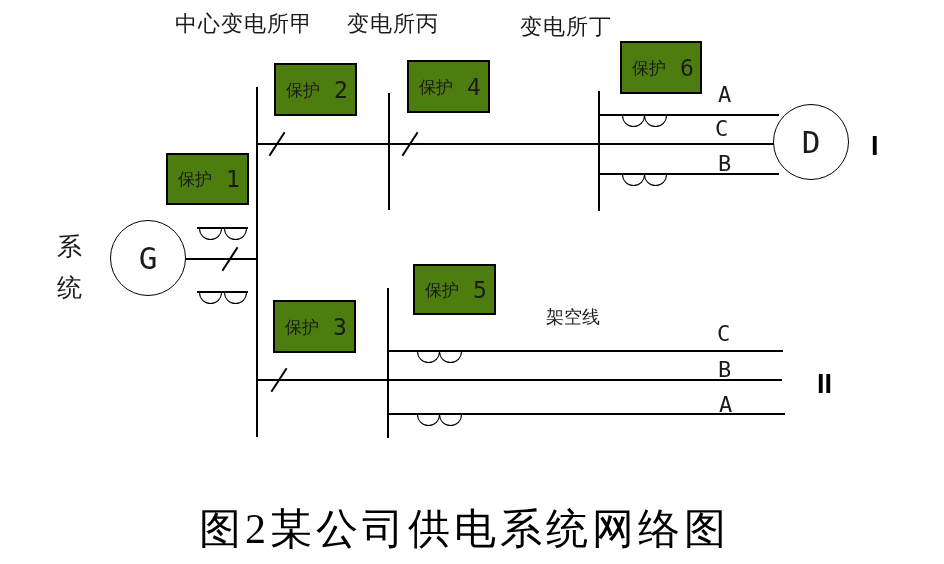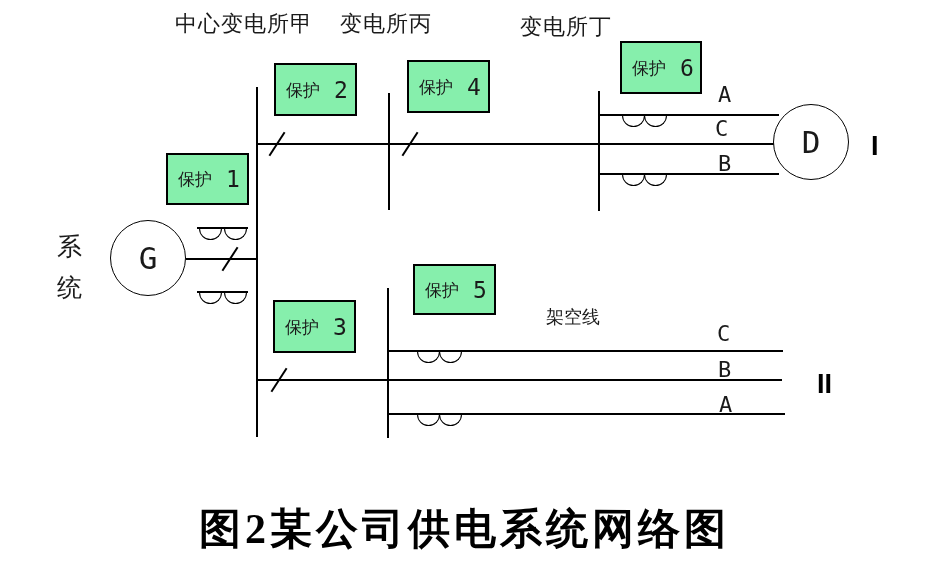--- a/index.html
+++ b/index.html
@@ -10,35 +10,35 @@
   .cn-vert{position:absolute;font-size:25px;width:28px;line-height:41px;word-break:break-all;color:#1a1a1a;}
   .vline{position:absolute;width:2px;background:#000;}
   .hline{position:absolute;height:1.5px;background:#000;}
   .arc{position:absolute;width:23px;height:12px;box-sizing:border-box;
        border:1.5px solid #000;border-top:none;border-radius:0 0 12px 12px;background:transparent;}
   .slash{position:absolute;width:2px;height:28px;background:#000;transform:rotate(33deg);}
   .circle{position:absolute;width:76px;height:76px;border:1.5px solid #000;border-radius:50%;
           box-sizing:border-box;display:flex;align-items:center;justify-content:center;background:#fff;}
   .cad{font-family:"DejaVu Sans Mono",monospace;font-weight:400;color:#1a1a1a;}
   .circle .cad{font-size:31px;}
-  .pbox{position:absolute;border:2px solid #000;box-sizing:border-box;background:#86efac;}
+  .pbox{position:absolute;border:2px solid #000;box-sizing:border-box;background:#4d7c0f;}
   .pname{position:absolute;left:10px;top:50%;transform:translateY(-50%);font-size:17px;white-space:nowrap;color:#1a1a1a;}
   .pnum{position:absolute;left:58px;top:50%;transform:translateY(-50%);font-size:23px;}
   .phase{position:absolute;font-size:22px;}
   .section{position:absolute;font-weight:bold;font-size:27px;font-family:"Liberation Sans",sans-serif;}
-  .title{position:absolute;font-family:"Liberation Serif",serif;font-weight:bold;
+  .title{position:absolute;font-family:"Liberation Serif",serif;font-weight:normal;
          font-size:42px;letter-spacing:4px;white-space:nowrap;color:#000;}
 </style>
 </head>
 <body>
 
 <div class="stage">
 
   <div class="cn" style="left:175px;top:9px">中心变电所甲</div>
-  <div class="cn" style="left:340px;top:9px">变电所丙</div>
+  <div class="cn" style="left:347px;top:9px">变电所丙</div>
   <div class="cn" style="left:520px;top:12px">变电所丁</div>
   <div class="cn-small" style="left:546px;top:305px">架空线</div>
   <div class="cn-vert" style="left:57px;top:226px">系统</div>
 
   <div class="vline" style="left:256px;top:87px;height:350px"></div>
   <div class="vline" style="left:388px;top:93px;height:117px"></div>
   <div class="vline" style="left:598px;top:91px;height:120px"></div>
   <div class="vline" style="left:387px;top:288px;height:150px"></div>
 
   <div class="hline" style="left:186px;top:258px;width:71px"></div>

